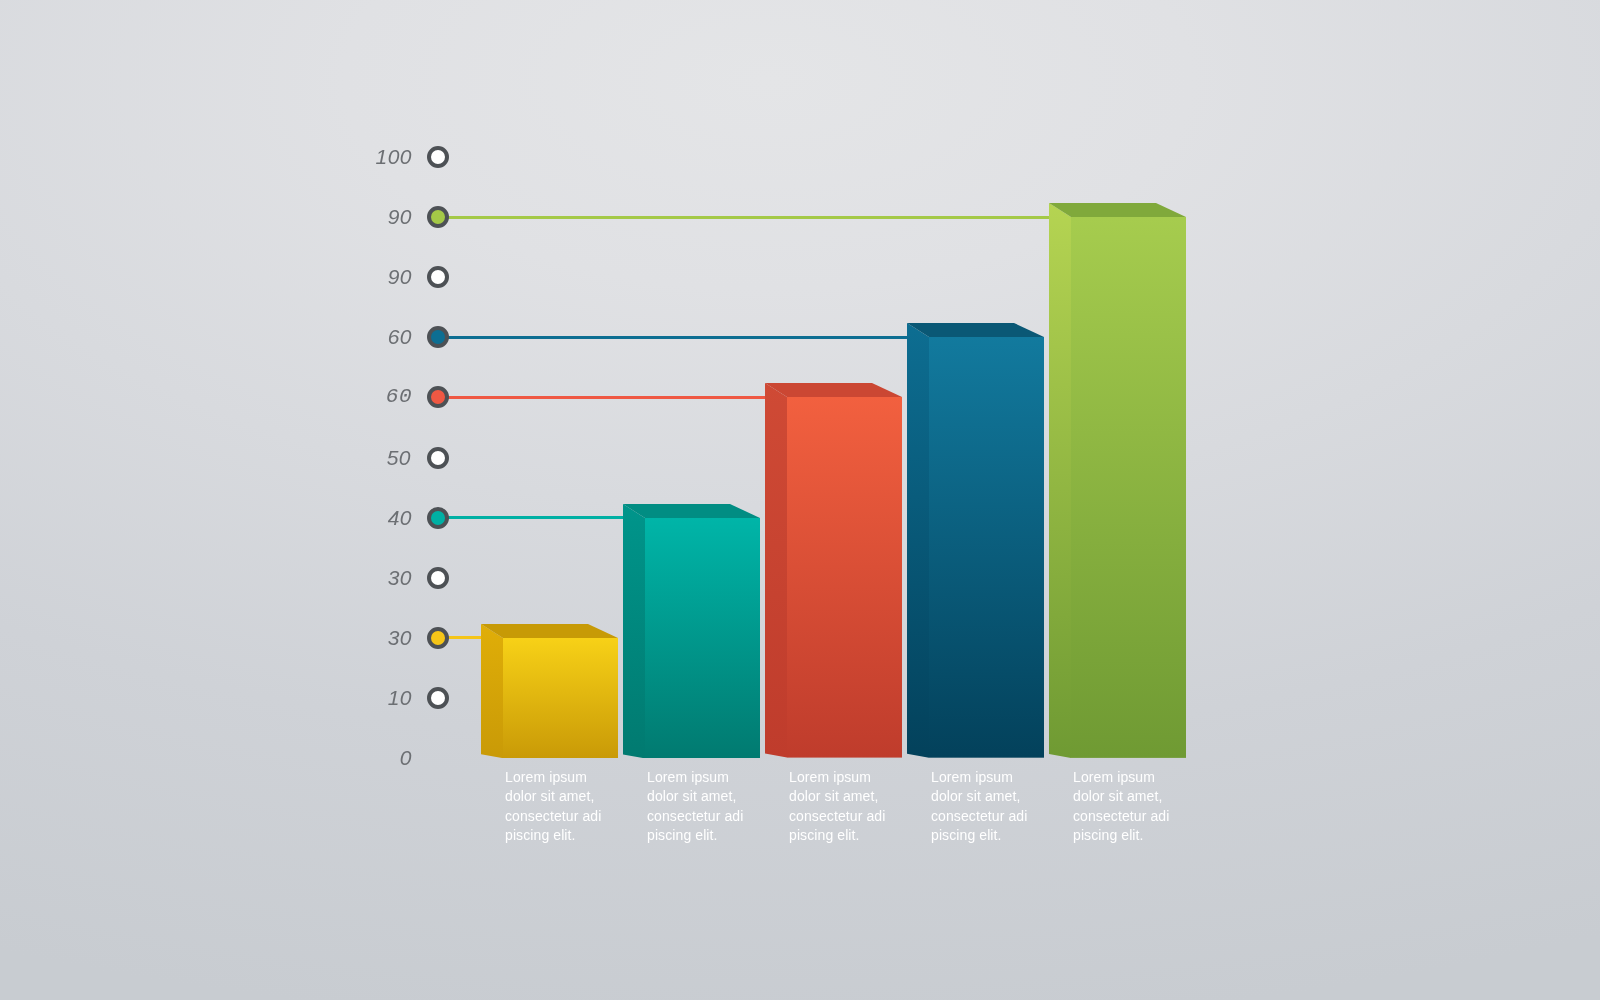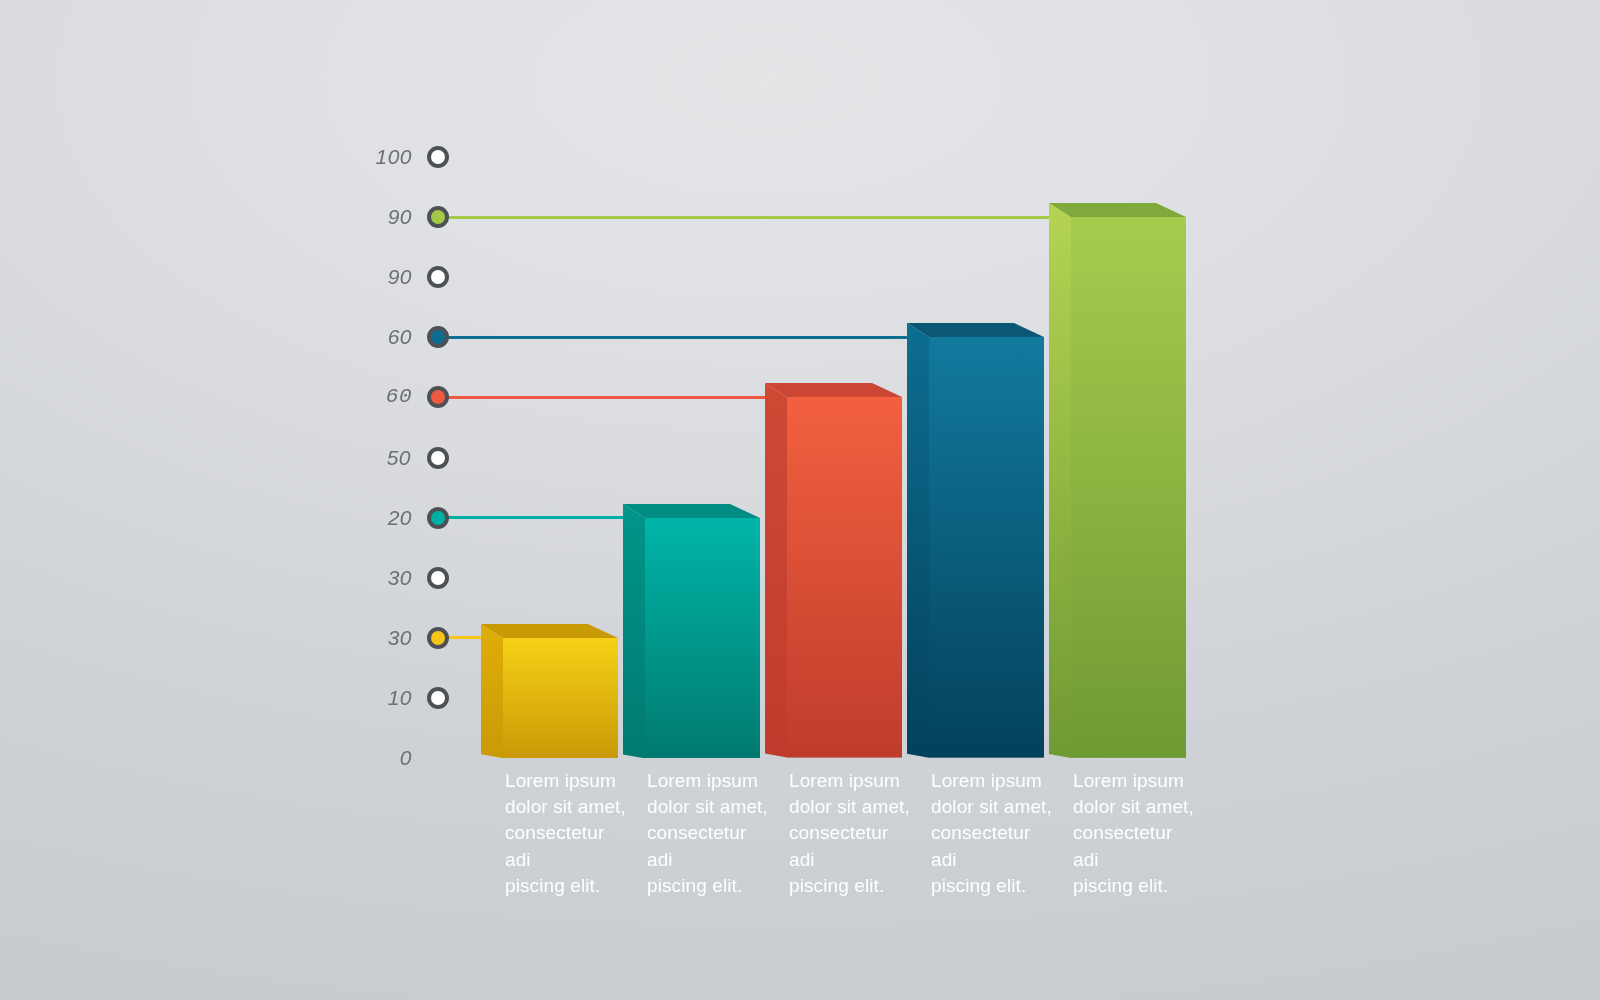--- a/index.html
+++ b/index.html
@@ -38,21 +38,21 @@
     border-radius:50%;
     border:4px solid #4d5155;
     background:#ffffff;
   }
   .leader {
     position:absolute;
     height:3px;
   }
   .bar-label {
     position:absolute;
-    font-size:19px;
+    font-size:14px;
     line-height:1.38;
     color:#ffffff;
     width:125px;
     letter-spacing:0.1px;
   }
   .bar-group { position:absolute; }
 </style>
 </head>
 <body>
 
@@ -68,21 +68,21 @@
       <div class="axis-num" style="left: 352px; top: 206.1px; color: rgb(108, 111, 115);">90</div>
       <div class="marker" style="left: 427px; top: 206.1px; background: rgb(164, 201, 71); border-color: rgb(77, 81, 85);"></div>
       <div class="axis-num" style="left: 352px; top: 266.2px; color: rgb(108, 111, 115);">90</div>
       <div class="marker" style="left: 427px; top: 266.2px; background: rgb(255, 255, 255); border-color: rgb(77, 81, 85);"></div>
       <div class="axis-num" style="left: 352px; top: 326.3px; color: rgb(108, 111, 115);">60</div>
       <div class="marker" style="left: 427px; top: 326.3px; background: rgb(13, 110, 146); border-color: rgb(77, 81, 85);"></div>
       <div class="axis-num" style="left: 352px; top: 386.4px; color: rgb(108, 111, 115); font-family: Liberation Mono, monospace;">60</div>
       <div class="marker" style="left: 427px; top: 386.4px; background: rgb(239, 88, 67); border-color: rgb(77, 81, 85);"></div>
       <div class="axis-num" style="left: 351px; top: 446.5px; color: rgb(108, 111, 115);">50</div>
       <div class="marker" style="left: 427px; top: 446.5px; background: rgb(255, 255, 255); border-color: rgb(77, 81, 85);"></div>
-      <div class="axis-num" style="left: 352px; top: 506.6px; color: rgb(108, 111, 115);">20</div>
+      <div class="axis-num" style="left: 352px; top: 506.6px; color: rgb(108, 111, 115);">40</div>
       <div class="marker" style="left: 427px; top: 506.6px; background: rgb(0, 176, 164); border-color: rgb(77, 81, 85);"></div>
       <div class="axis-num" style="left: 352px; top: 566.7px; color: rgb(108, 111, 115);">30</div>
       <div class="marker" style="left: 427px; top: 566.7px; background: rgb(255, 255, 255); border-color: rgb(77, 81, 85);"></div>
       <div class="axis-num" style="left: 352px; top: 626.8px; color: rgb(108, 111, 115);">30</div>
       <div class="marker" style="left: 427px; top: 626.8px; background: rgb(245, 197, 24); border-color: rgb(77, 81, 85);"></div>
       <div class="axis-num" style="left: 352px; top: 686.9px; color: rgb(108, 111, 115);">10</div>
       <div class="marker" style="left: 427px; top: 686.9px; background: rgb(255, 255, 255); border-color: rgb(77, 81, 85);"></div>
       <div class="axis-num" style="left: 352px; top: 747px; color: rgb(108, 111, 115);">0</div>
       <div class="bar-group" style="left: 481px; top: 623.8px; width: 137px; height: 134.2px;"><svg width="137" height="134.20000000000005" viewBox="0 0 137 134.20000000000005">
           <defs>

